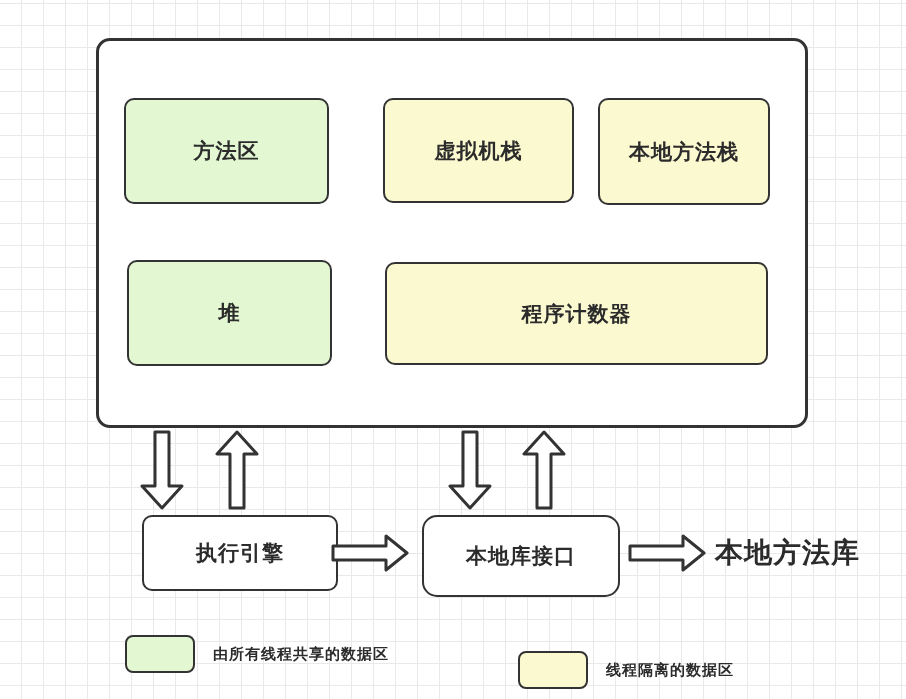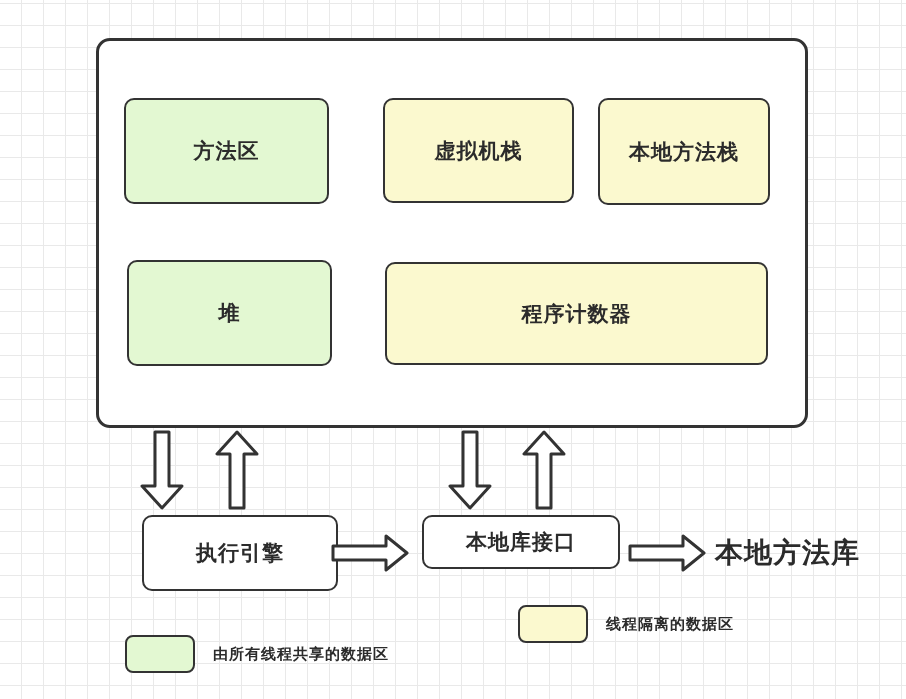--- a/index.html
+++ b/index.html
@@ -41,21 +41,21 @@
   .fill-isolated { background: var(--isolated-fill, #fbf9cf); }
   .fill-plain    { background: #ffffff; }
 
   .box-method-area    { left: 124px; top:  98px; width: 205px; height: 106px; }
   .box-vm-stack       { left: 383px; top:  98px; width: 191px; height: 105px; }
   .box-native-stack   { left: 598px; top:  98px; width: 172px; height: 107px; font-family: Liberation Mono, monospace; }
   .box-heap           { left: 127px; top: 260px; width: 205px; height: 106px; }
   .box-pc             { left: 385px; top: 262px; width: 383px; height: 103px; }
 
   .box-engine         { left: 122px; top: 515px; width: 196px; height: 76px; margin-left: 20px; }
-  .box-iface          { left: 422px; top: 515px; width: 198px; height: 54px; }
+  .box-iface          { left: 422px; top: 515px; width: 198px; height: 82px; border-radius: 15px; }
 
   .varrow { width: 44px; height: 80px; }
   .varrow-1 { left: 140px; top: 430px; }
   .varrow-2 { left: 215px; top: 430px; }
   .varrow-3 { left: 448px; top: 430px; }
   .varrow-4 { left: 522px; top: 430px; }
 
   .harrow { width: 78px; height: 40px; }
   .harrow-1 { left: 331px; top: 533px; }
   .harrow-2 { left: 628px; top: 533px; }
@@ -63,21 +63,21 @@
   .native-lib-label {
     left: 715px; top: 540px; height: 26px; line-height: 26px;
     font-size: 28px; font-weight: bold; letter-spacing: 1px;
     white-space: nowrap;
   }
 
   .legend-item {
     display: flex; align-items: center; gap: 18px;
   }
   .legend-1 { left: 125px; top: 635px; }
-  .legend-2 { left: 490px; top: 605px; padding-left: 28px; }
+  .legend-2 { left: 490px; top: 651px; padding-left: 28px; }
   .legend-swatch {
     width: 70px; height: 38px;
     border: 2.5px solid var(--stroke, #333333);
     border-radius: 8px;
     flex: none;
     box-sizing: border-box;
   }
   .legend-label {
     font-size: 15px; font-weight: bold; letter-spacing: 1px;
     white-space: nowrap;

